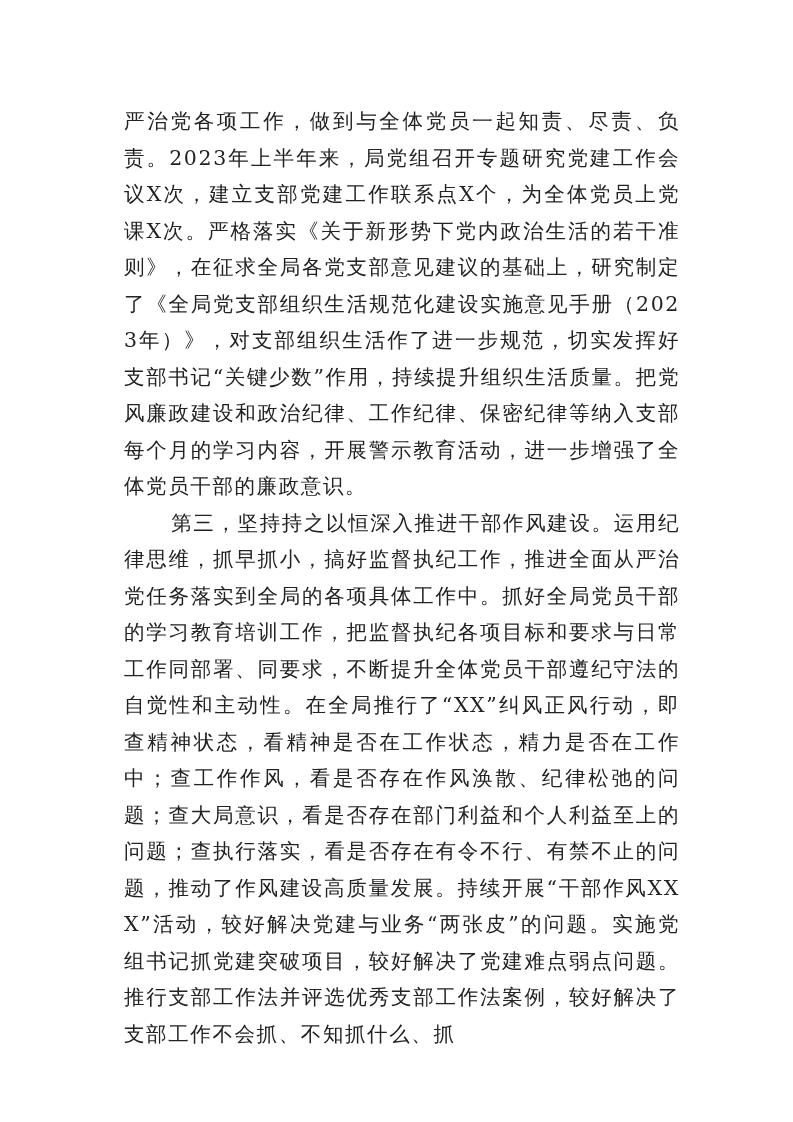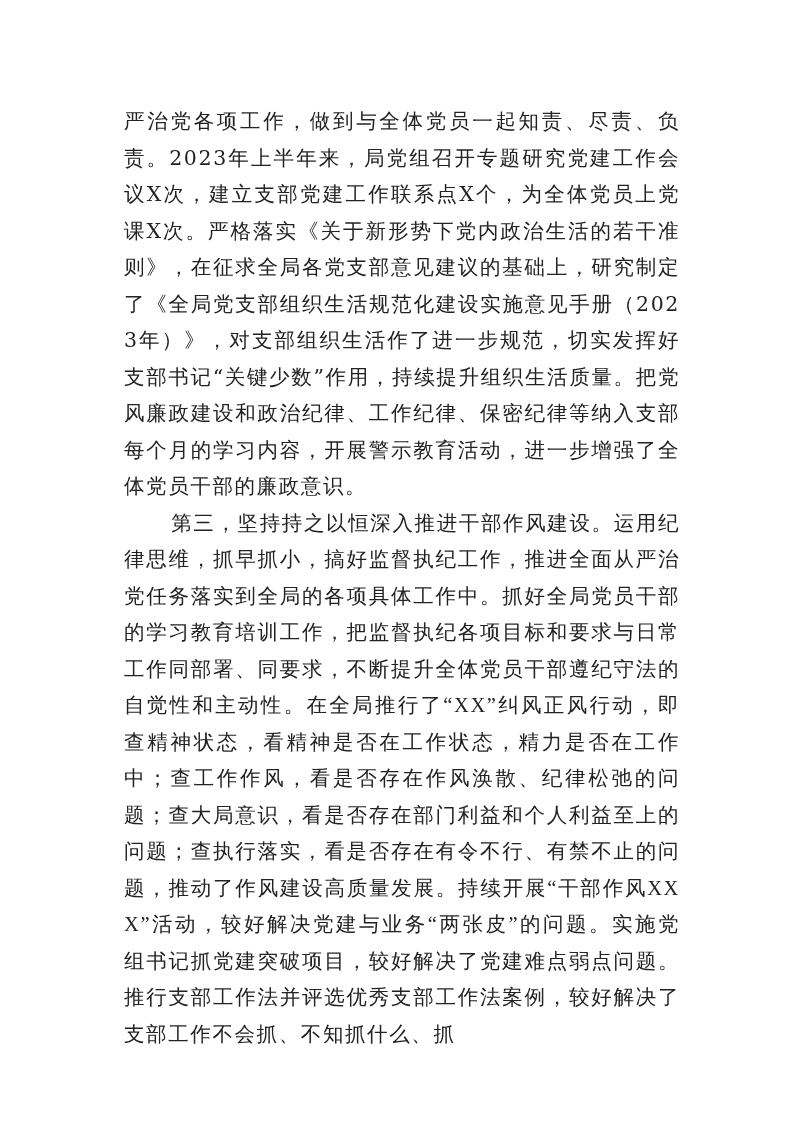--- a/index.html
+++ b/index.html
@@ -34,21 +34,20 @@
     .para {
       margin: 0;
       padding: 0;
       text-align: justify;
       text-align-last: left;
       letter-spacing: 1.6px;
       word-break: break-all;
     }
     .para.indent {
       text-indent: 2.3em;
-      font-family: Liberation Serif, serif;
     }
   </style>
 </head>
 <body>
 
 <div class="page">
   <div class="body-text">
     <p class="para">严治党各项工作，做到与全体党员一起知责、尽责、负责。2023年上半年来，局党组召开专题研究党建工作会议X次，建立支部党建工作联系点X个，为全体党员上党课X次。严格落实《关于新形势下党内政治生活的若干准则》，在征求全局各党支部意见建议的基础上，研究制定了《全局党支部组织生活规范化建设实施意见手册（2023年）》，对支部组织生活作了进一步规范，切实发挥好支部书记“关键少数”作用，持续提升组织生活质量。把党风廉政建设和政治纪律、工作纪律、保密纪律等纳入支部每个月的学习内容，开展警示教育活动，进一步增强了全体党员干部的廉政意识。</p>
     <p class="para indent">第三，坚持持之以恒深入推进干部作风建设。运用纪律思维，抓早抓小，搞好监督执纪工作，推进全面从严治党任务落实到全局的各项具体工作中。抓好全局党员干部的学习教育培训工作，把监督执纪各项目标和要求与日常工作同部署、同要求，不断提升全体党员干部遵纪守法的自觉性和主动性。在全局推行了“XX”纠风正风行动，即查精神状态，看精神是否在工作状态，精力是否在工作中；查工作作风，看是否存在作风涣散、纪律松弛的问题；查大局意识，看是否存在部门利益和个人利益至上的问题；查执行落实，看是否存在有令不行、有禁不止的问题，推动了作风建设高质量发展。持续开展“干部作风XXX”活动，较好解决党建与业务“两张皮”的问题。实施党组书记抓党建突破项目，较好解决了党建难点弱点问题。推行支部工作法并评选优秀支部工作法案例，较好解决了支部工作不会抓、不知抓什么、抓</p>
   </div>

